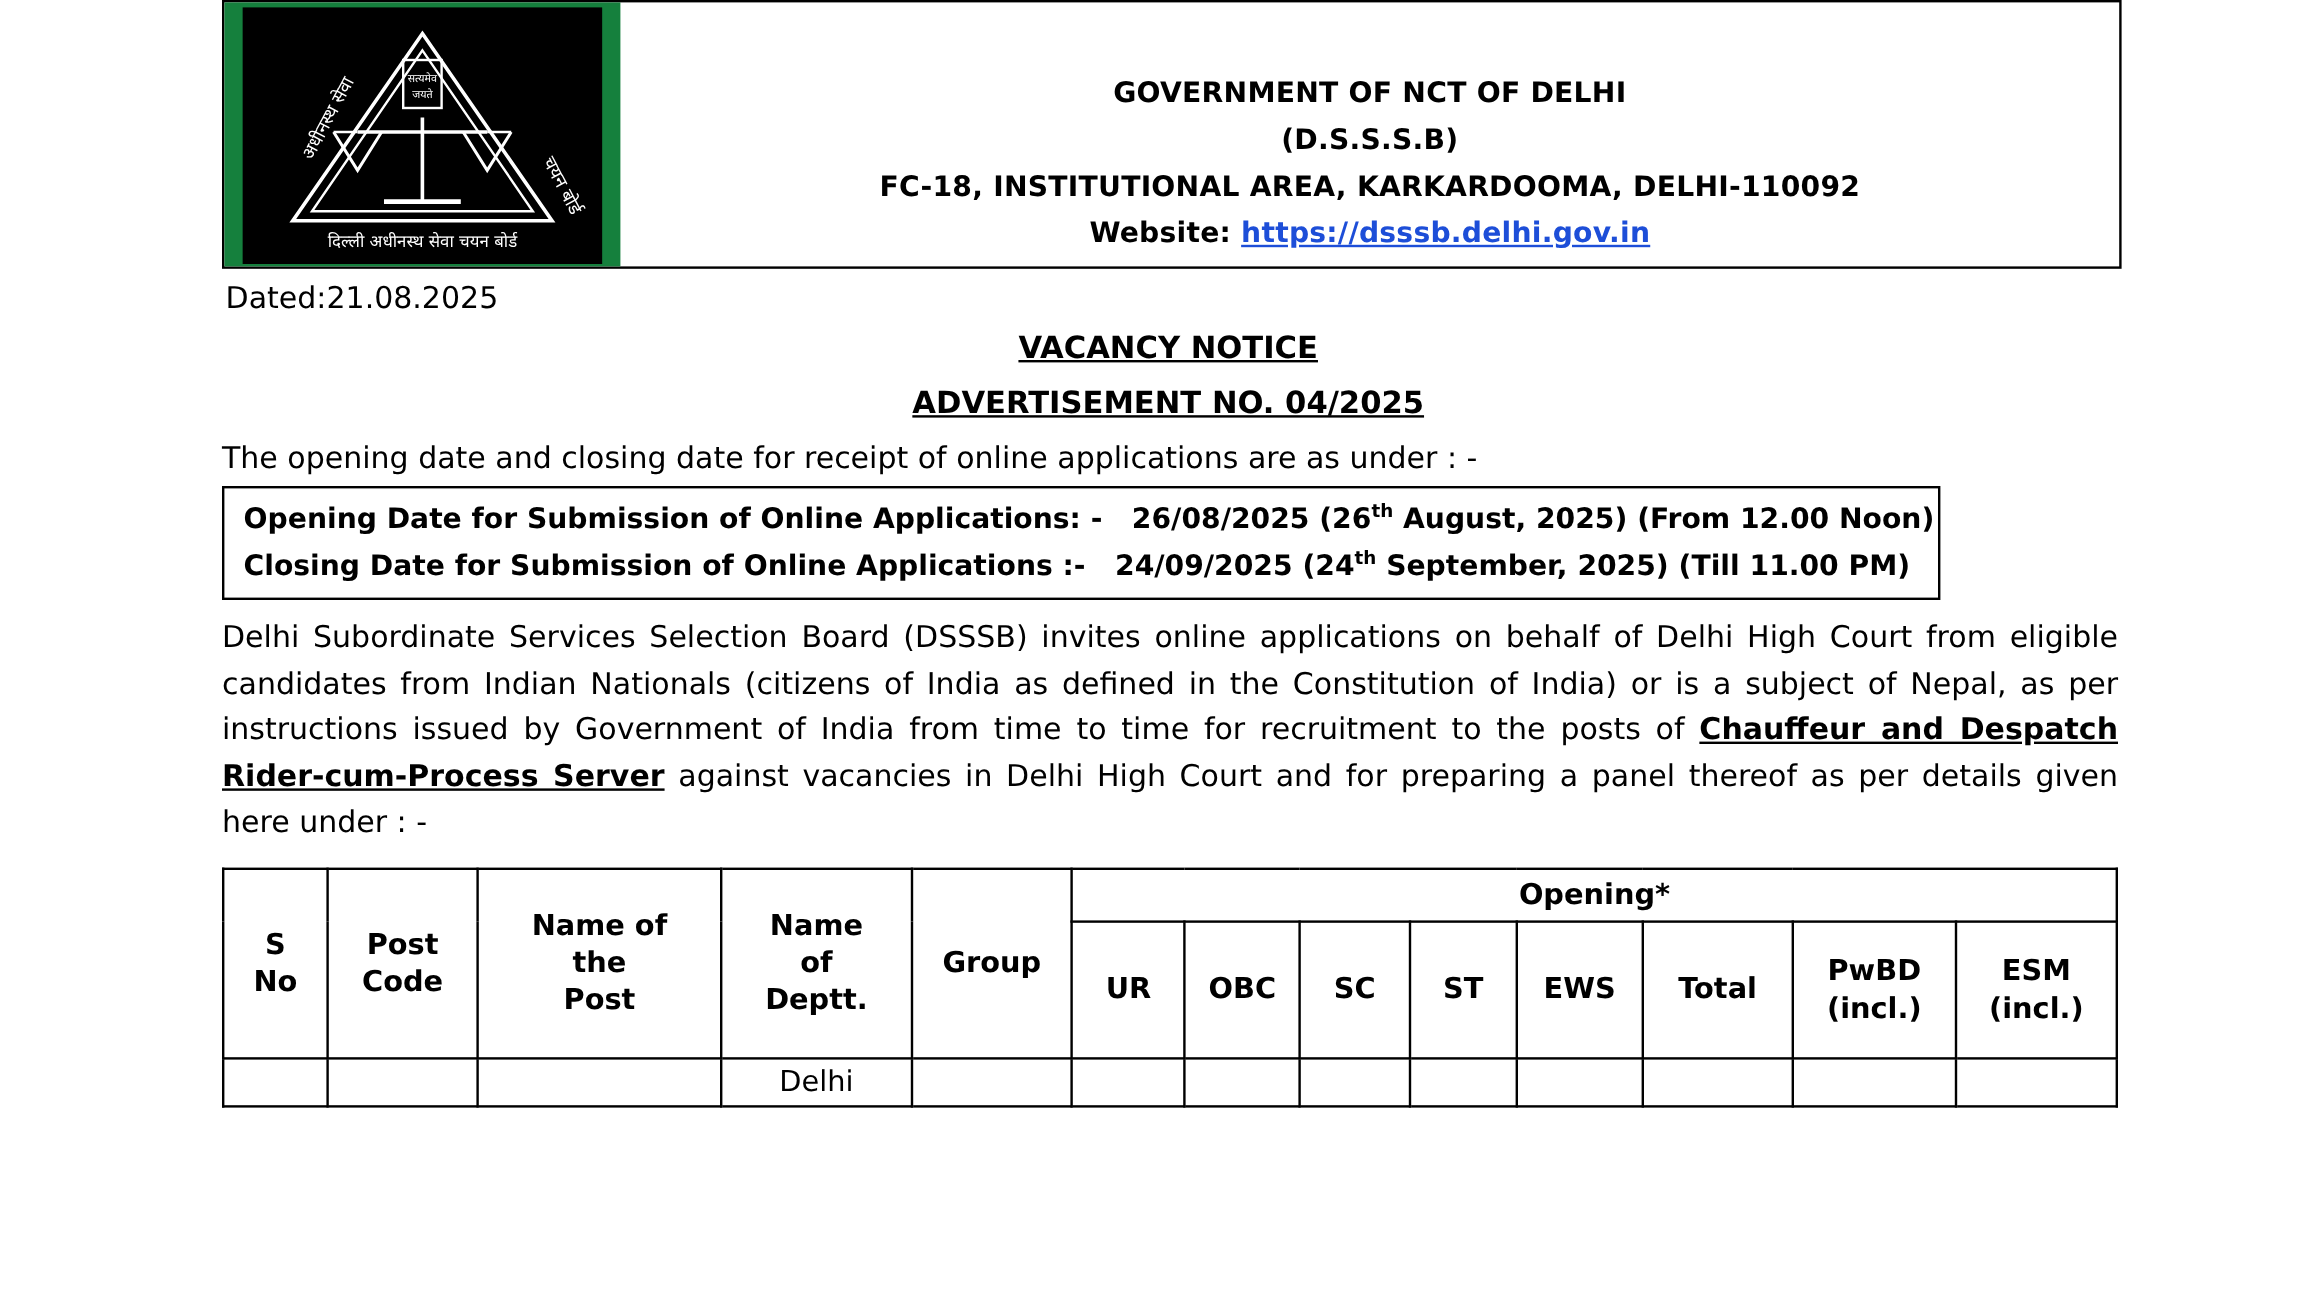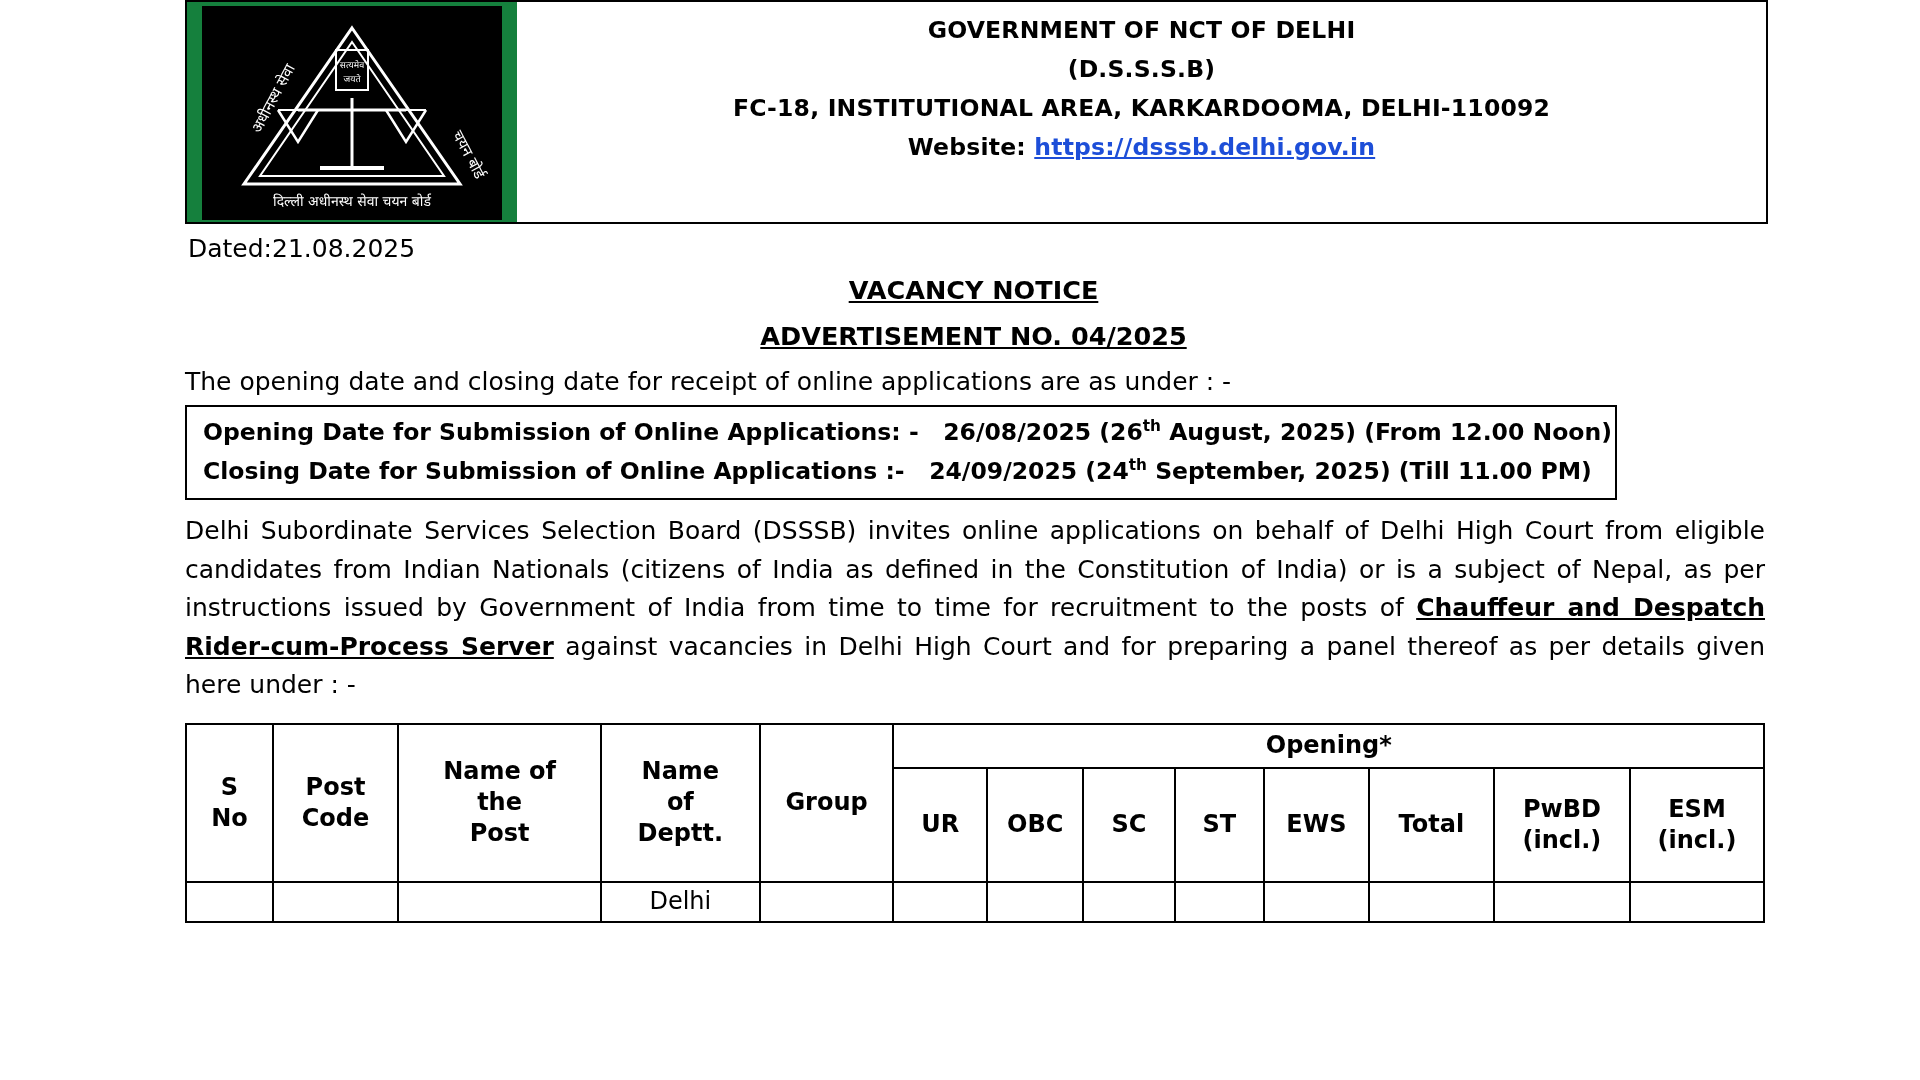--- a/index.html
+++ b/index.html
@@ -51,21 +51,21 @@
     height: 214px;
   }
   .emblem svg { display:block; }
   .header-text {
     flex: 1;
     text-align: center;
     box-sizing: border-box;
     padding: 9px 10px 8px 10px;
     display: flex;
     flex-direction: column;
-    justify-content: flex-start;
+    justify-content: flex-end;
     gap: 0px;
     border-radius: 25px;
   }
   .header-text .line {
     font-weight: bold;
     font-size: 23.5px;
     line-height: 39px;
     letter-spacing: 0.2px;
     white-space: nowrap;
   }

